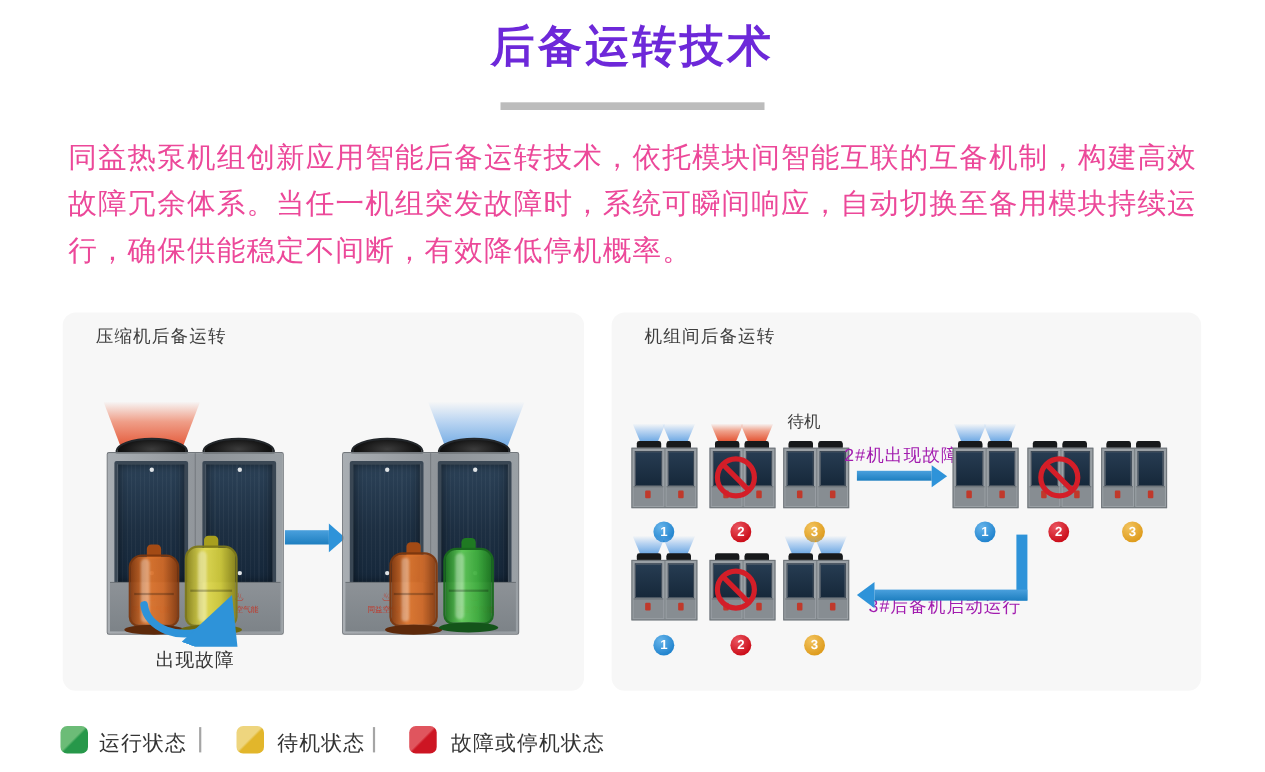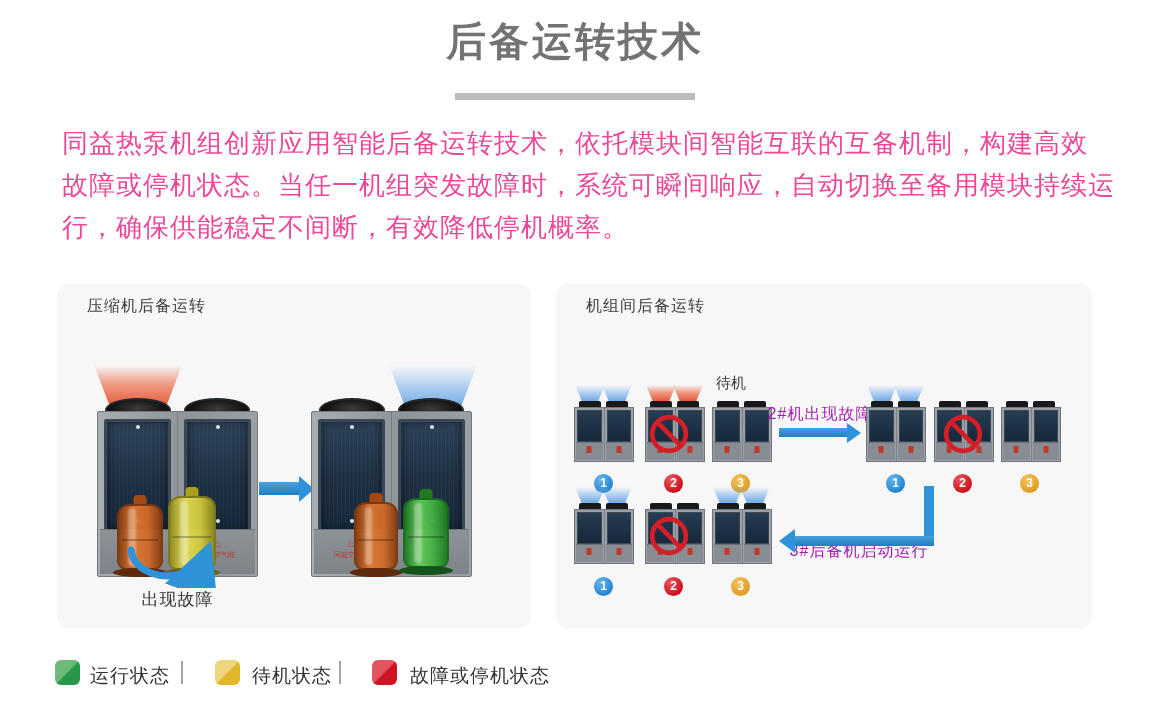--- a/index.html
+++ b/index.html
@@ -1,21 +1,21 @@
 <!DOCTYPE html>
 <html><head>
 <meta charset="utf-8">
 <style>
   html,body { margin:0; padding:0; background:#fff; }
   .page { position:relative; width:1150px; height:702px; background:#ffffff;
           font-family:"Liberation Sans", sans-serif; overflow:hidden; }
 
   
   .title { position:absolute; top:14px; left:0; width:100%; margin:0; text-align:center;
-           font-size:40px; font-weight:bold; color:#737373; letter-spacing:3px; }
+           font-size:40px; font-weight:bold; color:#6d28d9; letter-spacing:3px; }
   .title-underline { position:absolute; left:455px; top:93px; width:240px; height:7px; background:#bcbcbc; }
 
   .intro { position:absolute; left:62px; top:122px; color:#ec4899; font-size:26px;
            line-height:42px; letter-spacing:1px; }
   .intro-line { white-space:nowrap; }
 
   
   .panel { position:absolute; top:284px; height:344px; background:#f7f7f7; border-radius:12px; }
   .panel-left  { left:57px;  width:474px; }
   .panel-right { left:556px; width:536px; }
@@ -127,21 +127,21 @@
 </head>
 <body>
 
 <div class="page">
 
   <h1 class="title">后备运转技术</h1>
   <div class="title-underline"></div>
 
   <div class="intro">
     <div class="intro-line">同益热泵机组创新应用智能后备运转技术，依托模块间智能互联的互备机制，构建高效</div>
-    <div class="intro-line">故障或停机状态。当任一机组突发故障时，系统可瞬间响应，自动切换至备用模块持续运</div>
+    <div class="intro-line">故障冗余体系。当任一机组突发故障时，系统可瞬间响应，自动切换至备用模块持续运</div>
     <div class="intro-line">行，确保供能稳定不间断，有效降低停机概率。</div>
   </div>
 
   <section class="panel panel-left">
     <div class="panel-title">压缩机后备运转</div>
 
     <div class="bunit" style="left:40px; top:127px;">
       <div class="bglow red"></div>
       <div class="bfan f1"></div>
       <div class="bfan f2"></div>

